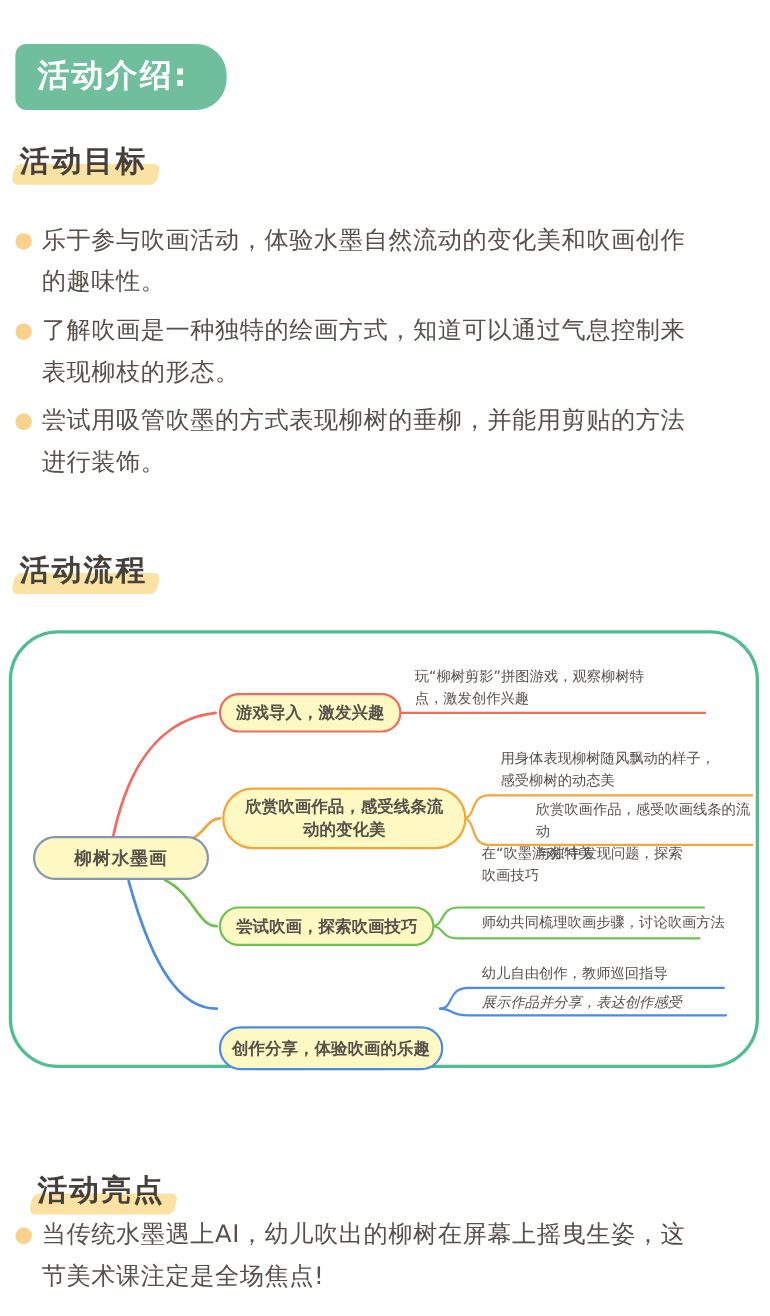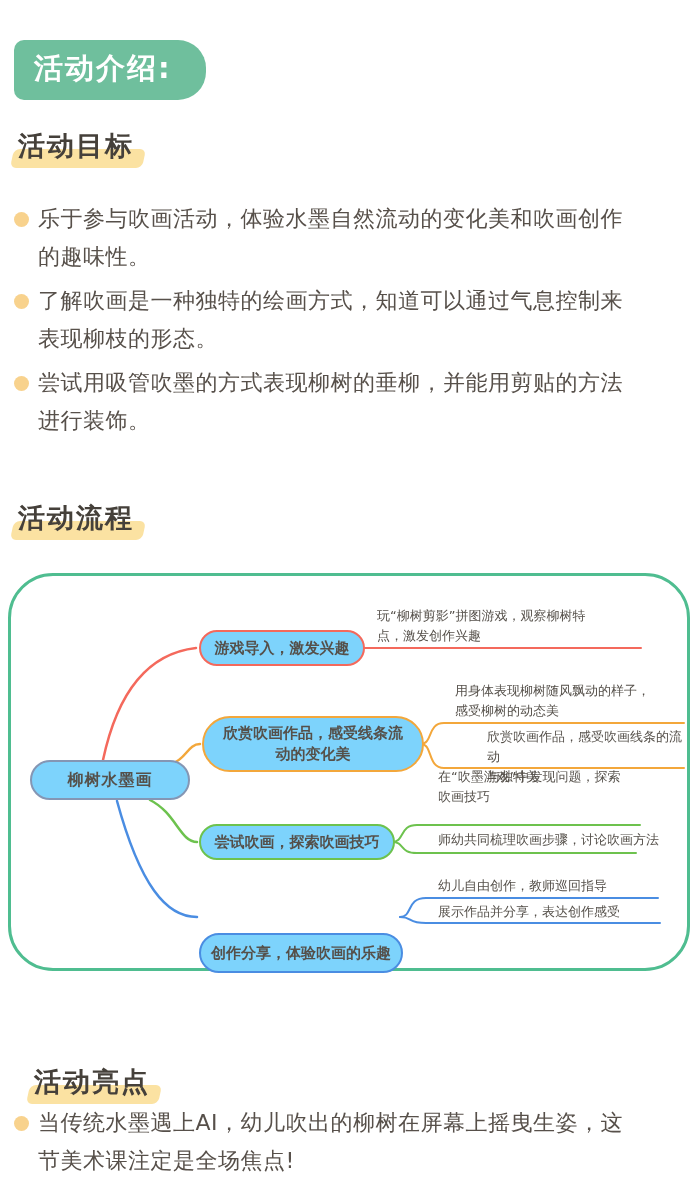--- a/index.html
+++ b/index.html
@@ -43,21 +43,21 @@
   }
 
   
   .mindmap {
     position:absolute; left:8px; top:573px; width:682px; height:398px;
     border:3px solid var(--panel_border); border-radius:45px;
     background:#fff;
   }
   .mindmap svg { position:absolute; left:-3px; top:-3px; }
   .mm-node {
-    position:absolute; background:#7dd3fc;
+    position:absolute; background:#fef9c3;
     display:flex; align-items:center; justify-content:center;
     text-align:center; white-space:pre-line;
     color:var(--node_ink); font-weight:bold;
     border-radius:20px;
   }
   .mm-root {
     left:19px; top:184px; width:160px; height:40px;
     border:2px solid var(--root_border);
     font-size:16px; letter-spacing:1px;
   }
@@ -69,21 +69,21 @@
   .mm-leaf {
     position:absolute; font-size:13px; line-height:20px;
     color:var(--node_ink); white-space:pre-line; font-weight:500;
   }
   .mm-l0a { left:366px; top:30px; }
   .mm-l1a { left:444px; top:105px; }
   .mm-l1b { left:444px; top:151px;margin-left:32px; }
   .mm-l2a { left:427px; top:191px; }
   .mm-l2b { left:427px; top:254px; }
   .mm-l3a { left:427px; top:300px; }
-  .mm-l3b { left:427px; top:326px; }
+  .mm-l3b { left:427px; top:326px;font-style:italic; }
 
   .st  { fill:none; stroke-width:2px; stroke-linecap:round; }
   .st3 { fill:none; stroke-width:2.5px; stroke-linecap:round; }
   .p-red    { stroke:var(--branch_red); }
   .p-yellow { stroke:var(--branch_yellow); }
   .p-green  { stroke:var(--branch_green); }
   .p-blue   { stroke:var(--branch_blue); }
 
   .h-goals      { left:18px; top:128px; }
   .l-goals      { top:200px; }

